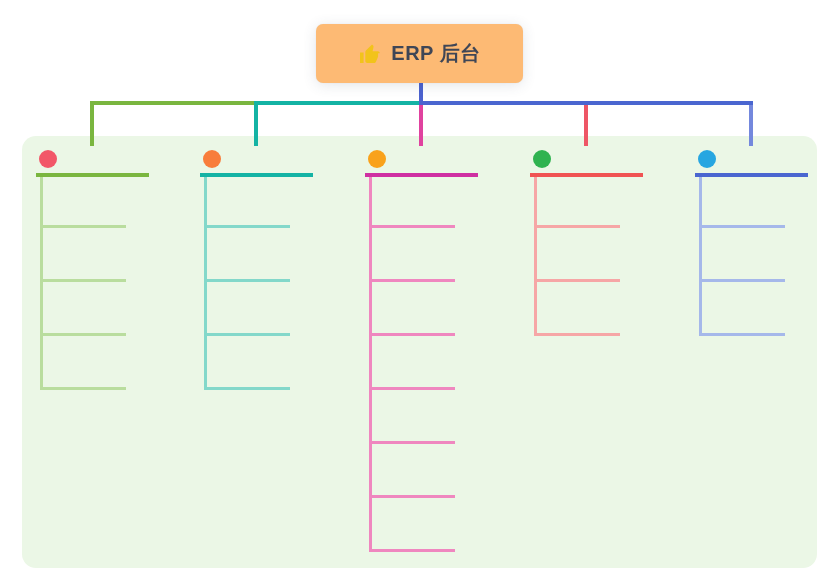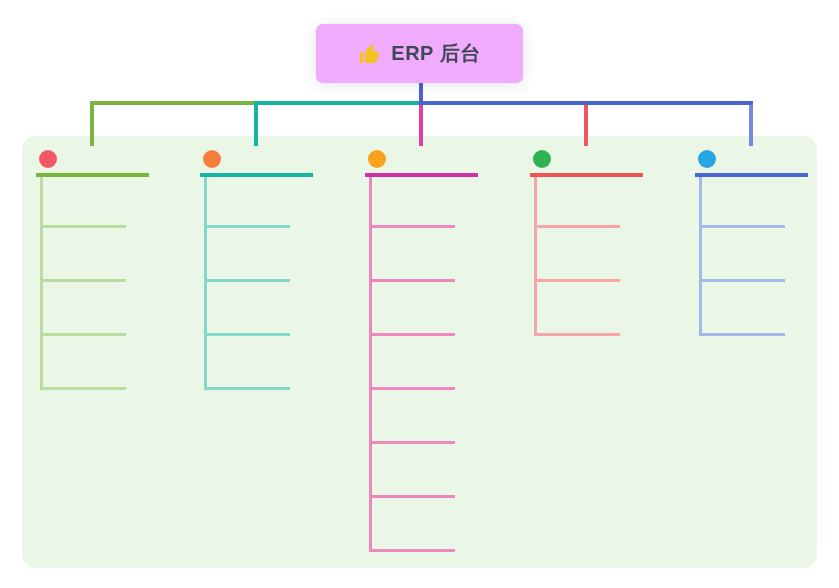--- a/index.html
+++ b/index.html
@@ -6,21 +6,21 @@
   html,body { width:839px; height:588px; }
   body {
     position:relative;
     font-family:"Liberation Sans","DejaVu Sans",sans-serif;
     background:#ffffff;
     overflow:hidden;
   }
   
   .root-card {
     position:absolute; left:316px; top:24px; width:207px; height:59px;
-    background:#f0abfc; border-radius:7px;
+    background:#fdba74; border-radius:7px;
     box-shadow:0 2px 14px rgba(60,70,90,.14), 0 0 1px rgba(60,70,90,.12);
     display:flex; align-items:center; justify-content:center; gap:9px;
     z-index:5;
   }
   .root-card .thumb { width:24px; height:24px; display:inline-flex; }
   .root-title { font-size:20px; font-weight:600; color:#3f4656; letter-spacing:.5px; }
 
   
   .panel {
     position:absolute; left:22px; top:136px; width:795px; height:432px;

